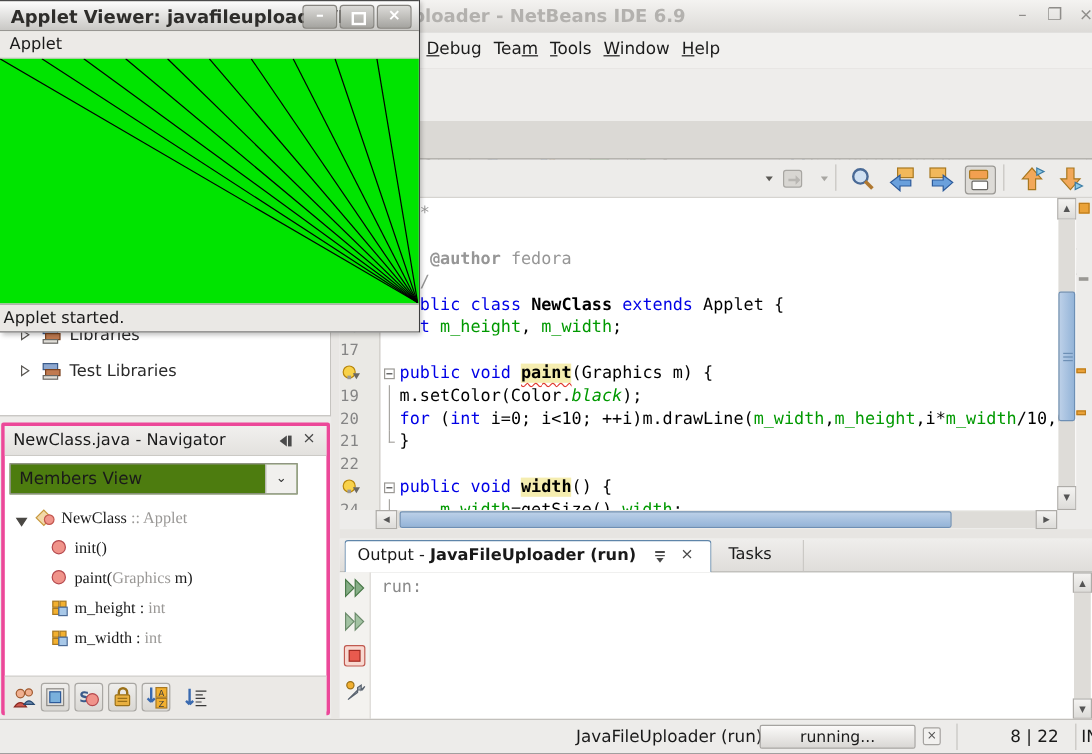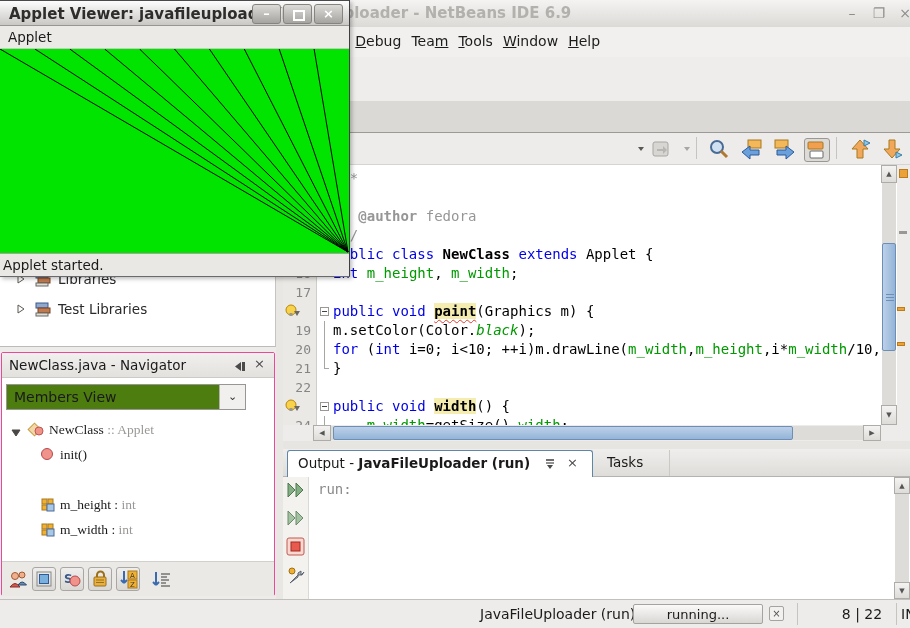--- a/index.html
+++ b/index.html
@@ -31,21 +31,21 @@
   
   #ed-toolbar{left:283px;top:133px;width:627px;height:32px;background:#edecea;border-bottom:1px solid #d6d4d0;box-sizing:border-box;}
   .edt-sep{position:absolute;top:4px;width:1px;height:22px;background:#c6c4c0;}
   .edt-btn{position:absolute;top:5px;width:24px;height:22px;}
   .pressed{border:1px solid #9a9894;border-radius:3px;background:#dddbd7;}
   
   #editor{left:283px;top:165px;width:614px;height:260px;background:#fff;overflow:hidden;}
   #gutter{position:absolute;left:0;top:0;width:34px;height:100%;background:#eae9e5;border-right:1px solid #d0cec9;box-sizing:border-box;}
   #foldcol{position:absolute;left:35px;top:0;width:13px;height:100%;}
   #codecol{position:absolute;left:50px;top:0;right:0;height:100%;}
-  .gut-row{position:relative;height:19px;line-height:19px;font-family:"DejaVu Sans Mono",monospace;font-size:13px;color:#858585;text-align:right;padding-right:5px;box-sizing:border-box;}
+  .gut-row{position:relative;height:19px;line-height:19px;font-family:"DejaVu Sans Mono",monospace;font-size:13px;color:#858585;text-align:right;padding-right:17px;box-sizing:border-box;}
   .fold-row{position:relative;height:19px;}
   .code-row{position:relative;height:19px;line-height:19px;font-family:"DejaVu Sans Mono",monospace;font-size:14px;white-space:pre;}
   .kw{color:#0000e6;} .pl{color:#000;} .com{color:#969696;} .comb{color:#969696;font-weight:bold;}
   .cls{color:#000;font-weight:bold;} .fld{color:#009900;} .fldit{color:#009900;font-style:italic;}
   .mtd{color:#000;font-weight:bold;background:#f5edb0;}
   .mtdw{color:#000;font-weight:bold;background:#f5edb0;text-decoration:underline wavy #e03c32 1px;text-underline-offset:3px;}
   .foldbox{position:absolute;left:2px;top:5px;width:9px;height:9px;border:1px solid #9a9894;background:#fff;box-sizing:border-box;}
   .foldbox::after{content:"";position:absolute;left:1px;top:3px;width:5px;height:1px;background:#444;}
   .foldline{position:absolute;left:6px;top:0;width:1px;height:100%;background:#a8a6a2;}
   .foldend{position:absolute;left:6px;top:0;width:1px;height:10px;background:#a8a6a2;}
@@ -70,21 +70,21 @@
   
   #statusbar{left:0;top:599px;width:910px;height:29px;background:#edecea;border-top:1px solid #c2c0bc;box-sizing:border-box;}
   .sb-sep{position:absolute;top:3px;width:1px;height:22px;background:#c6c4c0;}
   #progress-btn{position:absolute;left:633px;top:4px;width:130px;height:20px;border:1px solid #a5a3a0;border-radius:2px;background:linear-gradient(#fbfaf9,#d9d7d4);text-align:center;line-height:19px;font-size:13px;box-sizing:border-box;}
   #prog-close{position:absolute;left:769px;top:6px;width:15px;height:15px;border:1px solid #a5a3a0;border-radius:2px;background:#f2f1ef;text-align:center;line-height:13px;font-size:10px;color:#555;box-sizing:border-box;}
   
   #projects{left:0;top:165px;width:276px;height:182px;background:#fff;border-right:1px solid #c6c4c0;border-bottom:1px solid #bdbbb7;box-sizing:border-box;}
   .prj-row{position:absolute;left:0;width:100%;height:24px;}
   .prj-label{position:absolute;left:58px;top:3px;font-size:13.5px;color:#2a2a2a;}
   #vsplit{left:276px;top:165px;width:7px;height:434px;background:#e9e7e4;}
-  #navigator{left:1px;top:352px;width:274px;height:244px;background:#fff;border:1px solid #ec4899;border-radius:2px;box-sizing:border-box;}
+  #navigator{left:1px;top:352px;width:274px;height:244px;background:#fff;border:3px solid #ec4899;border-radius:2px;box-sizing:border-box;}
   #nav-header{position:absolute;left:0;top:0;width:100%;height:25px;background:linear-gradient(#f1f0ee,#e3e1de);border-bottom:1px solid #cccac6;box-sizing:border-box;}
   #nav-title{position:absolute;left:7px;top:4px;font-size:13.5px;}
   #nav-combo{position:absolute;left:4px;top:31px;width:240px;height:26px;border:1px solid #989694;background:#4d7c0f;box-sizing:border-box;}
   #nav-combo-text{position:absolute;left:7px;top:4px;font-size:14px;}
   #nav-combo-arrow{position:absolute;right:0;top:0;width:25px;height:24px;border-left:1px solid #b5b3b0;background:#f1f0ee;text-align:center;line-height:23px;font-size:11px;color:#333;}
   .nav-row{position:absolute;left:0;width:100%;height:25px;}
   .nav-label{position:absolute;top:4px;font-size:13.5px;white-space:nowrap;}
   .dim{color:#9a9896;}
   #nav-filterbar{position:absolute;left:0;top:208px;width:100%;height:35px;border-top:1px solid #d2d0cc;background:#ebe9e6;box-sizing:border-box;}
   .filt-btn{position:absolute;top:5px;width:24px;height:24px;border:1px solid #a9a7a3;border-radius:3px;background:linear-gradient(#efeeec,#dad8d4);box-sizing:border-box;}
@@ -432,20 +432,26 @@
               <circle cx="12" cy="9" r="4" fill="#f0948a" stroke="#c2564e"></circle>
             </svg></span>
           <span class="nav-label" style="left: 47px;"><span>NewClass </span><span class="dim">:: Applet</span></span>
         </div>
         <div class="nav-row" style="top: 30px;">
           <span style="position: absolute; left: 38px; top: 4px;"><svg width="14" height="14">
               <circle cx="7" cy="7" r="5.5" fill="#f0938a" stroke="#b5494e"></circle>
             </svg></span>
           <span class="nav-label" style="left: 58px;"><span>init()</span></span>
         </div>
+        <div class="nav-row" style="top: 55px;">
+          <span style="position: absolute; left: 38px; top: 4px;"><svg width="14" height="14">
+              <circle cx="7" cy="7" r="5.5" fill="#f0938a" stroke="#b5494e"></circle>
+            </svg></span>
+          <span class="nav-label" style="left: 58px;"><span>paint(</span><span class="dim">Graphics </span><span>m)</span></span>
+        </div>
         <div class="nav-row" style="top: 80px;">
           <span style="position: absolute; left: 38px; top: 4px;"><svg width="16" height="16">
               <rect x="2" y="2" width="5" height="5" fill="#f2b030" stroke="#a87820"></rect>
               <rect x="8" y="2" width="5" height="5" fill="#f2b030" stroke="#a87820"></rect>
               <rect x="2" y="8" width="5" height="5" fill="#f2b030" stroke="#a87820"></rect>
               <rect x="7" y="7" width="7" height="7" fill="#a8c8e8" stroke="#4a6a96"></rect>
             </svg></span>
           <span class="nav-label" style="left: 58px;"><span>m_height : </span><span class="dim">int</span></span>
         </div>
         <div class="nav-row" style="top: 105px;">

